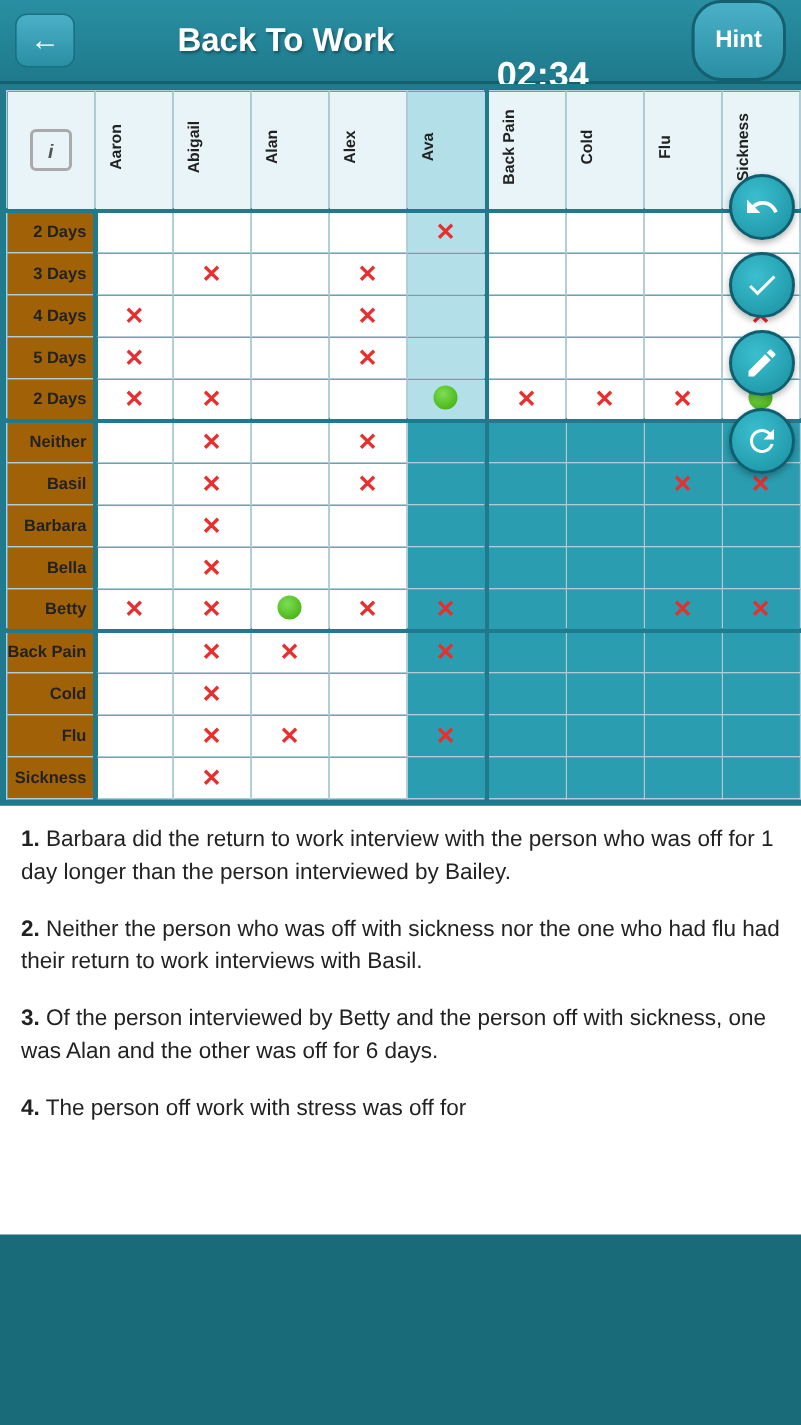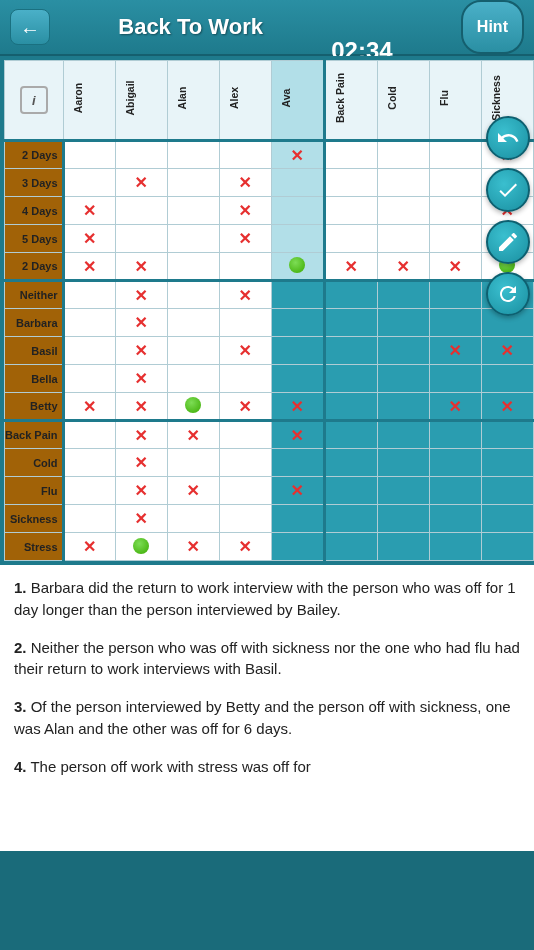--- a/index.html
+++ b/index.html
@@ -338,45 +338,45 @@
         <td class="section-divider-right teal-bg"></td>
         <td class="teal-bg"></td>
         <td class="teal-bg"></td>
         <td class="teal-bg"></td>
         <td class="teal-bg"></td>
         <td class="section-divider-right teal-bg"></td>
 
       </tr>
 
       <tr>
-        <td class="row-header section-divider-right">Barbara</td>
-        <td></td>
-        <td><span class="x-mark">✕</span></td>
-        <td></td>
-        <td></td>
-        <td class="section-divider-right teal-bg"></td>
-        <td class="teal-bg"></td>
-        <td class="teal-bg"></td>
-        <td class="teal-bg"></td>
-        <td class="teal-bg"></td>
-        <td class="section-divider-right teal-bg"></td>
-
-      </tr>
-
-      <tr>
         <td class="row-header section-divider-right">Basil</td>
         <td></td>
         <td><span class="x-mark">✕</span></td>
         <td></td>
         <td><span class="x-mark">✕</span></td>
         <td class="section-divider-right teal-bg"></td>
         <td class="teal-bg"></td>
         <td class="teal-bg"></td>
         <td class="teal-bg"><span class="x-mark">✕</span></td>
         <td class="teal-bg"><span class="x-mark">✕</span></td>
+        <td class="section-divider-right teal-bg"></td>
+
+      </tr>
+
+      <tr>
+        <td class="row-header section-divider-right">Barbara</td>
+        <td></td>
+        <td><span class="x-mark">✕</span></td>
+        <td></td>
+        <td></td>
+        <td class="section-divider-right teal-bg"></td>
+        <td class="teal-bg"></td>
+        <td class="teal-bg"></td>
+        <td class="teal-bg"></td>
+        <td class="teal-bg"></td>
         <td class="section-divider-right teal-bg"></td>
 
       </tr>
 
       <tr>
         <td class="row-header section-divider-right">Bella</td>
         <td></td>
         <td><span class="x-mark">✕</span></td>
         <td></td>
         <td></td>
@@ -457,34 +457,20 @@
         <td></td>
         <td class="section-divider-right teal-bg"></td>
         <td class="teal-bg"></td>
         <td class="teal-bg"></td>
         <td class="teal-bg"></td>
         <td class="teal-bg"></td>
         <td class="section-divider-right teal-bg"></td>
 
       </tr>
 
-      <tr>
-        <td class="row-header section-divider-right">Stress</td>
-        <td><span class="x-mark">✕</span></td>
-        <td><span class="green-dot"></span></td>
-        <td><span class="x-mark">✕</span></td>
-        <td><span class="x-mark">✕</span></td>
-        <td class="section-divider-right teal-bg"></td>
-        <td class="teal-bg"></td>
-        <td class="teal-bg"></td>
-        <td class="teal-bg"></td>
-        <td class="teal-bg"></td>
-        <td class="section-divider-right teal-bg"></td>
-
-      </tr>
     </tbody>
   </table>
 
   <div class="side-buttons">
     <div class="side-btn">
       <svg viewBox="0 0 24 24">
         <path d="M12.5 8c-2.65 0-5.05 1-6.9 2.6L2 7v9h9l-3.62-3.62c1.39-1.16 3.16-1.88 5.12-1.88 3.54 0 6.55 2.31 7.6 5.5l2.37-.78C21.08 11.03 17.15 8 12.5 8z"></path>
       </svg>
     </div>
     <div class="side-btn">

